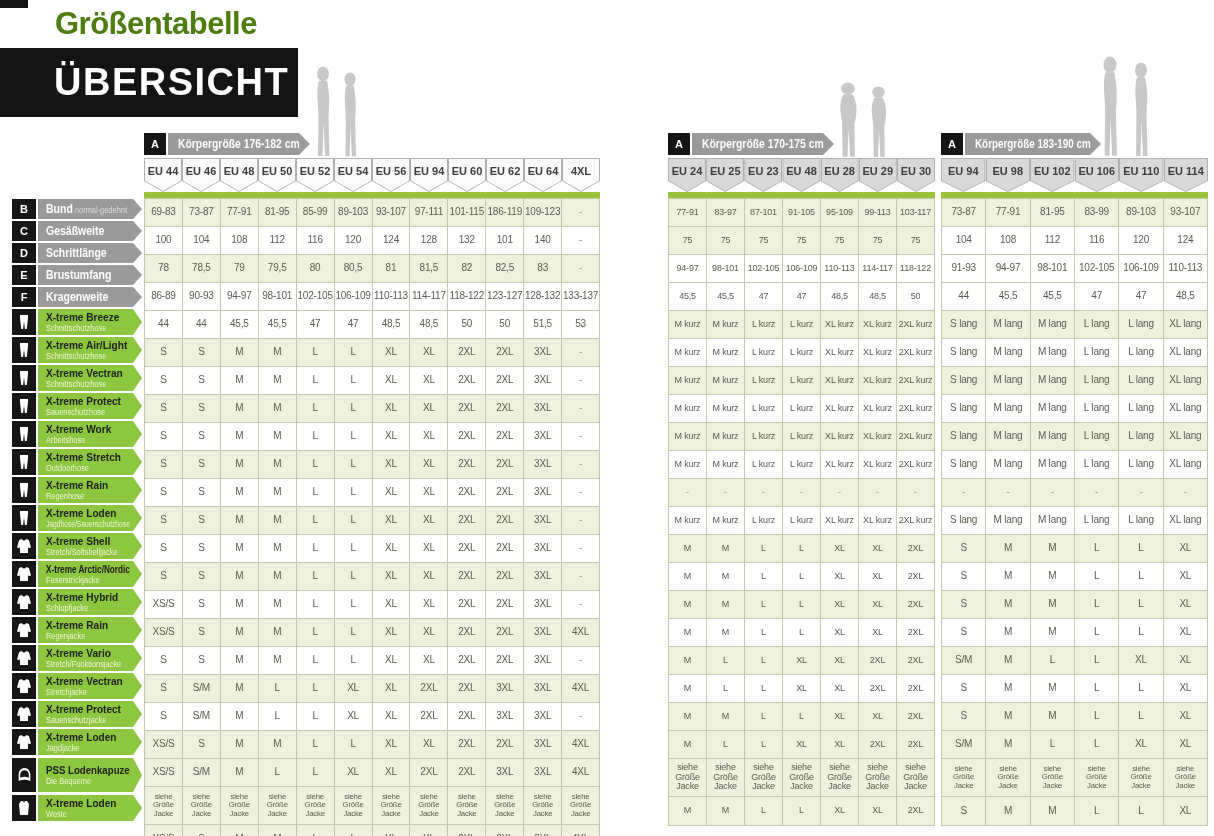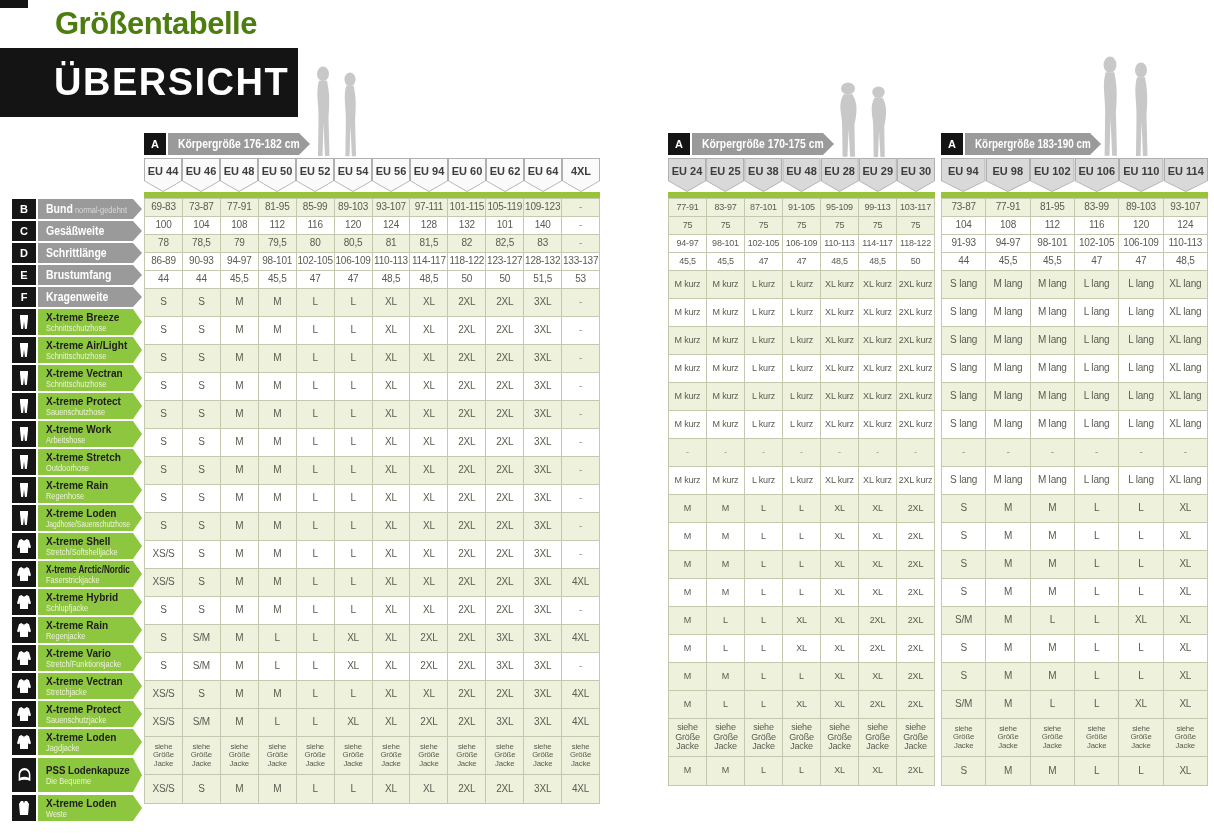--- a/index.html
+++ b/index.html
@@ -57,21 +57,21 @@
     clip-path: polygon(0 0, 100% 0, 100% 68%, 50% 100%, 0 68%); }
   .eu-inner { position: absolute; inset: 1px; background: #fafafa; display: flex; justify-content: center;
     clip-path: polygon(0 0, 100% 0, 100% 68%, 50% 100%, 0 68%); padding-top: 6px;
     font-size: 11px; font-weight: bold; color: #3d3d3d; }
   .hdr-dark .eu-inner { background: #d9d9d9; }
 
   .greenbar { position: absolute; top: 59px; left: 0; right: 0; height: 6px; background: #9ac33c; }
   .tgrid { position: absolute; top: 65px; left: 0; right: 0; border: 1px solid #c3c9ae; background: #fff; }
   .trow { display: flex; height: 28px; border-bottom: 1px solid #c3c9ae; background: #fff; }
   .trow:last-child { border-bottom: none; }
-  .trow.measure { height: 18px; }
+  .trow.measure { height: 28px; justify-content: center; }
   .trow.tall { height: 38px; }
   .trow.tint { background: #eef2dc; }
   .cell { flex: 1; border-right: 1px solid #c3c9ae; display: flex; align-items: center; justify-content: center;
     font-size: 10px; color: #5b5b51; text-align: center; white-space: pre-line; line-height: 1.08; letter-spacing: -0.2px; }
   .cell:last-child { border-right: none; }
   #table-1 .cell { font-size: 9px; }
   .trow.tall .cell { font-size: 7.8px; }
   .cell.dash { color: #99998f; }
 
   .defs { position: absolute; width: 0; height: 0; overflow: hidden; }
@@ -471,21 +471,21 @@
         <div class="trow measure tint">
           <div class="cell">69-83</div>
           <div class="cell">73-87</div>
           <div class="cell">77-91</div>
           <div class="cell">81-95</div>
           <div class="cell">85-99</div>
           <div class="cell">89-103</div>
           <div class="cell">93-107</div>
           <div class="cell">97-111</div>
           <div class="cell">101-115</div>
-          <div class="cell">105-119</div>
+          <div class="cell">186-119</div>
           <div class="cell">109-123</div>
           <div class="cell dash">-</div>
         </div>
         <div class="trow measure">
           <div class="cell">100</div>
           <div class="cell">104</div>
           <div class="cell">108</div>
           <div class="cell">112</div>
           <div class="cell">116</div>
           <div class="cell">120</div>
@@ -827,21 +827,21 @@
         <div class="eu-cell">
           <div class="eu-outer"></div>
           <div class="eu-inner">EU 24</div>
         </div>
         <div class="eu-cell">
           <div class="eu-outer"></div>
           <div class="eu-inner">EU 25</div>
         </div>
         <div class="eu-cell">
           <div class="eu-outer"></div>
-          <div class="eu-inner">EU 38</div>
+          <div class="eu-inner">EU 23</div>
         </div>
         <div class="eu-cell">
           <div class="eu-outer"></div>
           <div class="eu-inner">EU 48</div>
         </div>
         <div class="eu-cell">
           <div class="eu-outer"></div>
           <div class="eu-inner">EU 28</div>
         </div>
         <div class="eu-cell">

